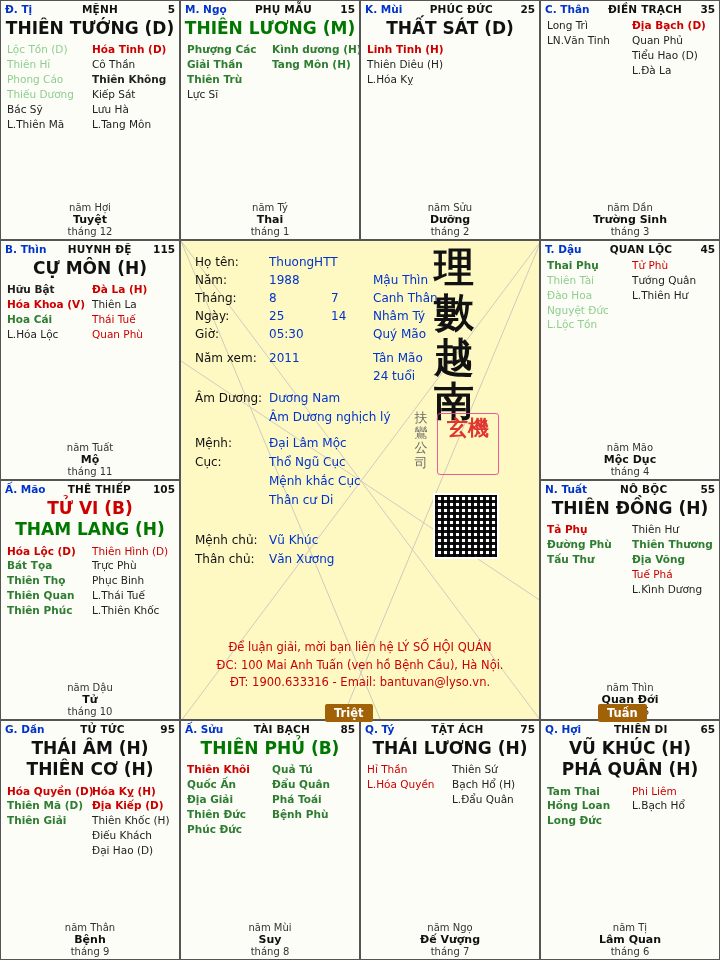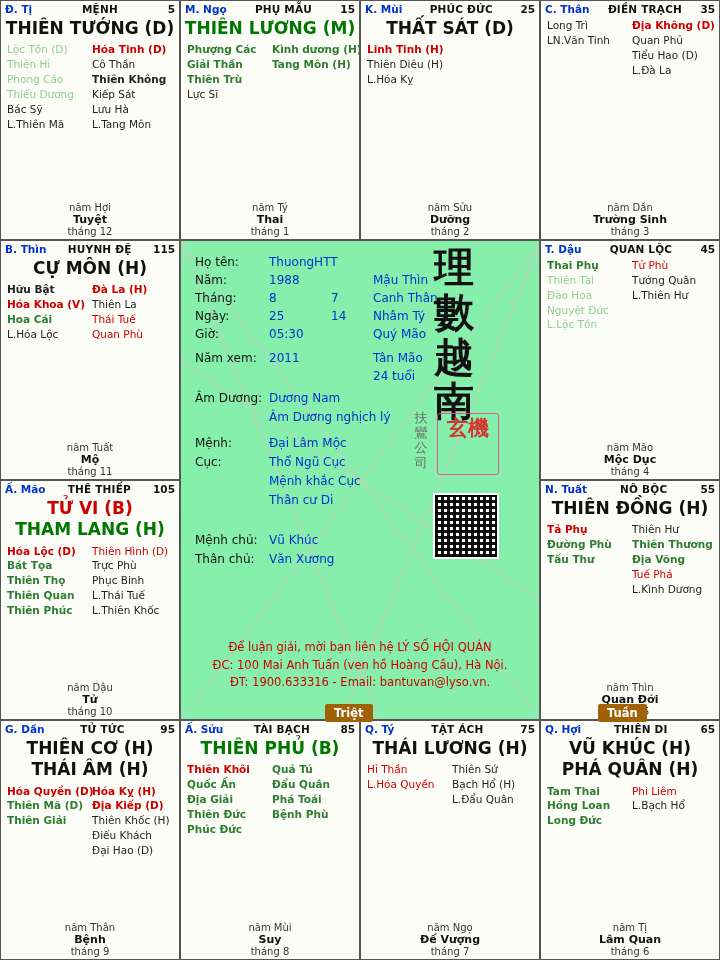--- a/index.html
+++ b/index.html
@@ -14,21 +14,21 @@
     grid-template-columns:180px 180px 180px 180px;
     grid-template-rows:240px 240px 240px 240px;
     box-sizing:border-box;
   }
   .cell{
     position:relative;border:1px solid #555;box-sizing:border-box;
     overflow:hidden;background:#fdfdf7;
   }
   .center{
     grid-column:2 / span 2;grid-row:2 / span 2;
-    background:#86efac;
+    background:#fef9c3;
   }
   
   .phdr{
     display:flex;justify-content:space-between;align-items:flex-start;
     padding:2px 4px 0 4px;font-size:10.5px;font-weight:bold;text-align:center;
   }
   .phdr .can{color:#0033cc;}
   .phdr .cung{color:#111;letter-spacing:0.2px;}
   .phdr .num{color:#111;}
   .chinh{
@@ -203,21 +203,21 @@
         <span class="can">C. Thân</span>
         <span class="cung">ĐIỀN TRẠCH</span>
         <span class="num">35</span>
       </div>
       <div class="stars">
         <div class="col">
           <div class="s c-black">Long Trì</div>
           <div class="s c-black">LN.Văn Tinh</div>
         </div>
         <div class="col right">
-          <div class="s c-red b">Địa Không (D)</div>
+          <div class="s c-red b">Địa Bạch (D)</div>
           <div class="s c-black">Quan Phủ</div>
           <div class="s c-black">Tiểu Hao (D)</div>
           <div class="s c-black">L.Đà La</div>
         </div>
       </div>
       <div class="pfoot">
         <span>năm Dần</span>
         <span class="mid">Trường Sinh</span>
         <span>tháng 3</span>
       </div>
@@ -345,21 +345,21 @@
         </div>
       </div>
 
       <div class="bigcn">理數越南</div>
       <div class="sealtxt">扶鸞公司</div>
       <div class="seal">玄機</div>
       <div class="qr"></div>
 
       <div class="note">
         <div>Để luận giải, mời bạn liên hệ LÝ SỐ HỘI QUÁN</div>
-        <div>ĐC: 100 Mai Anh Tuấn (ven hồ Hoàng Cầu), Hà Nội.</div>
+        <div>ĐC: 100 Mai Anh Tuấn (ven hồ Bệnh Cầu), Hà Nội.</div>
         <div>ĐT: 1900.633316 - Email: bantuvan@lyso.vn.</div>
       </div>
     </div>
   </div>
   <div class="cell">
       <div class="phdr">
         <span class="can">T. Dậu</span>
         <span class="cung">QUAN LỘC</span>
         <span class="num">45</span>
       </div>
@@ -446,22 +446,22 @@
       </div>
     </div>
 
   <div class="cell">
       <div class="phdr">
         <span class="can">G. Dần</span>
         <span class="cung">TỬ TỨC</span>
         <span class="num">95</span>
       </div>
       <div class="chinh">
+        <div>THÁI ÂM (H)</div>
         <div>THIÊN CƠ (H)</div>
-        <div>THÁI ÂM (H)</div>
       </div>
       <div class="stars">
         <div class="col">
           <div class="s c-red b">Hóa Quyền (D)</div>
           <div class="s c-grn2">Thiên Mã (D)</div>
           <div class="s c-grn2">Thiên Giải</div>
         </div>
         <div class="col right">
           <div class="s c-red b">Hóa Kỵ (H)</div>
           <div class="s c-red b">Địa Kiếp (D)</div>

